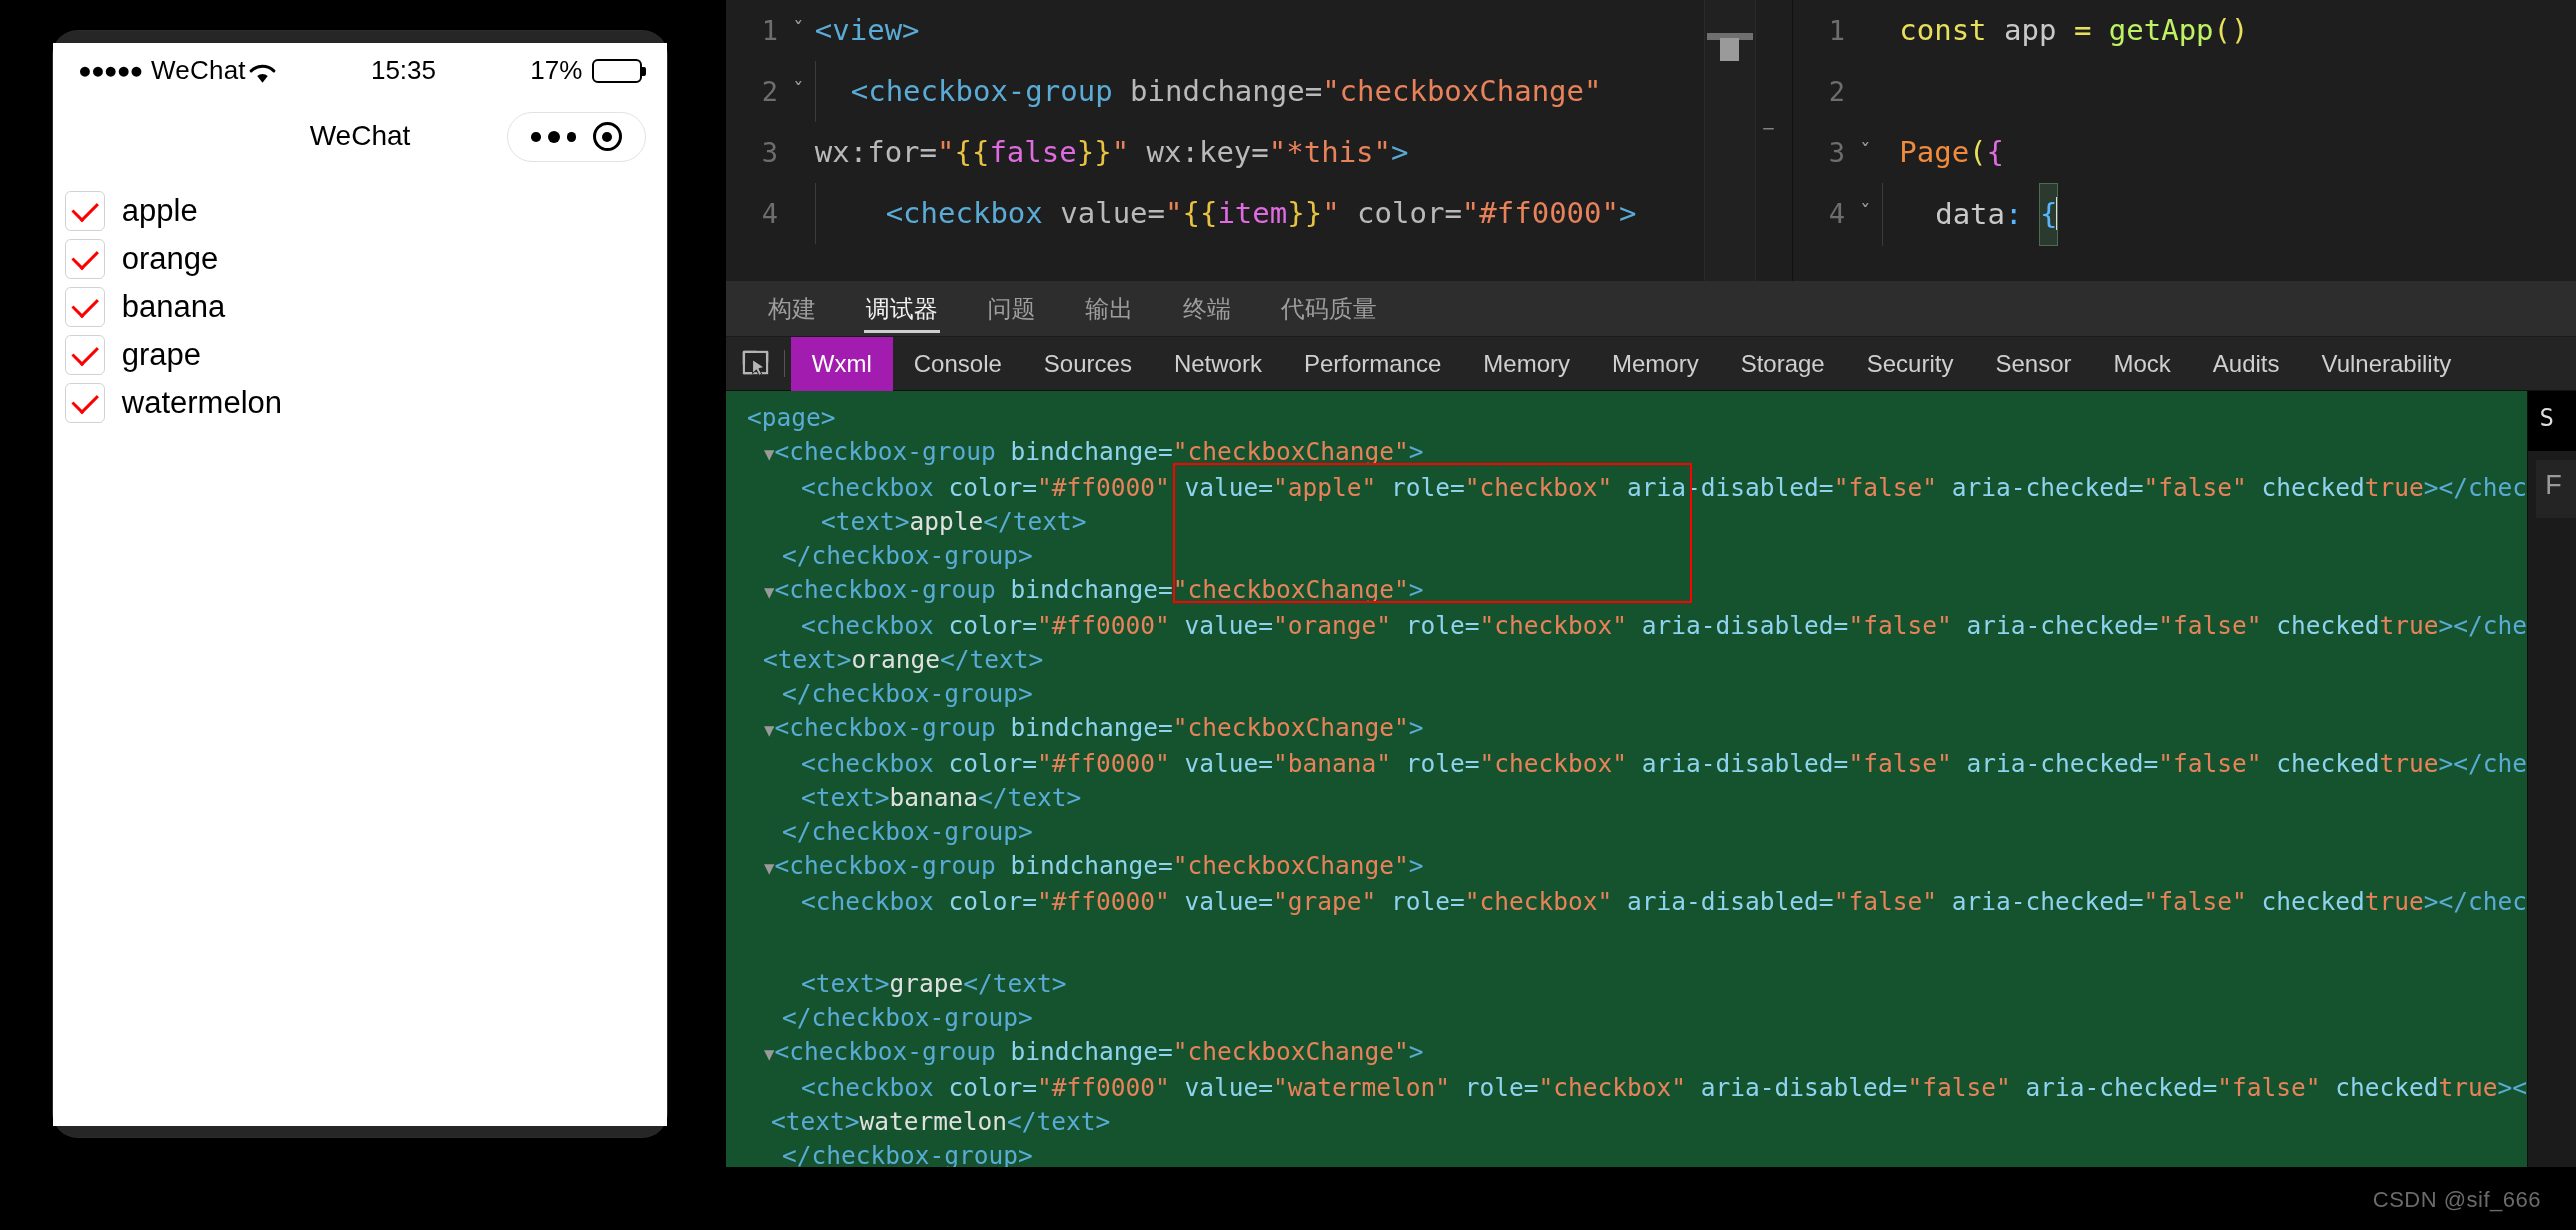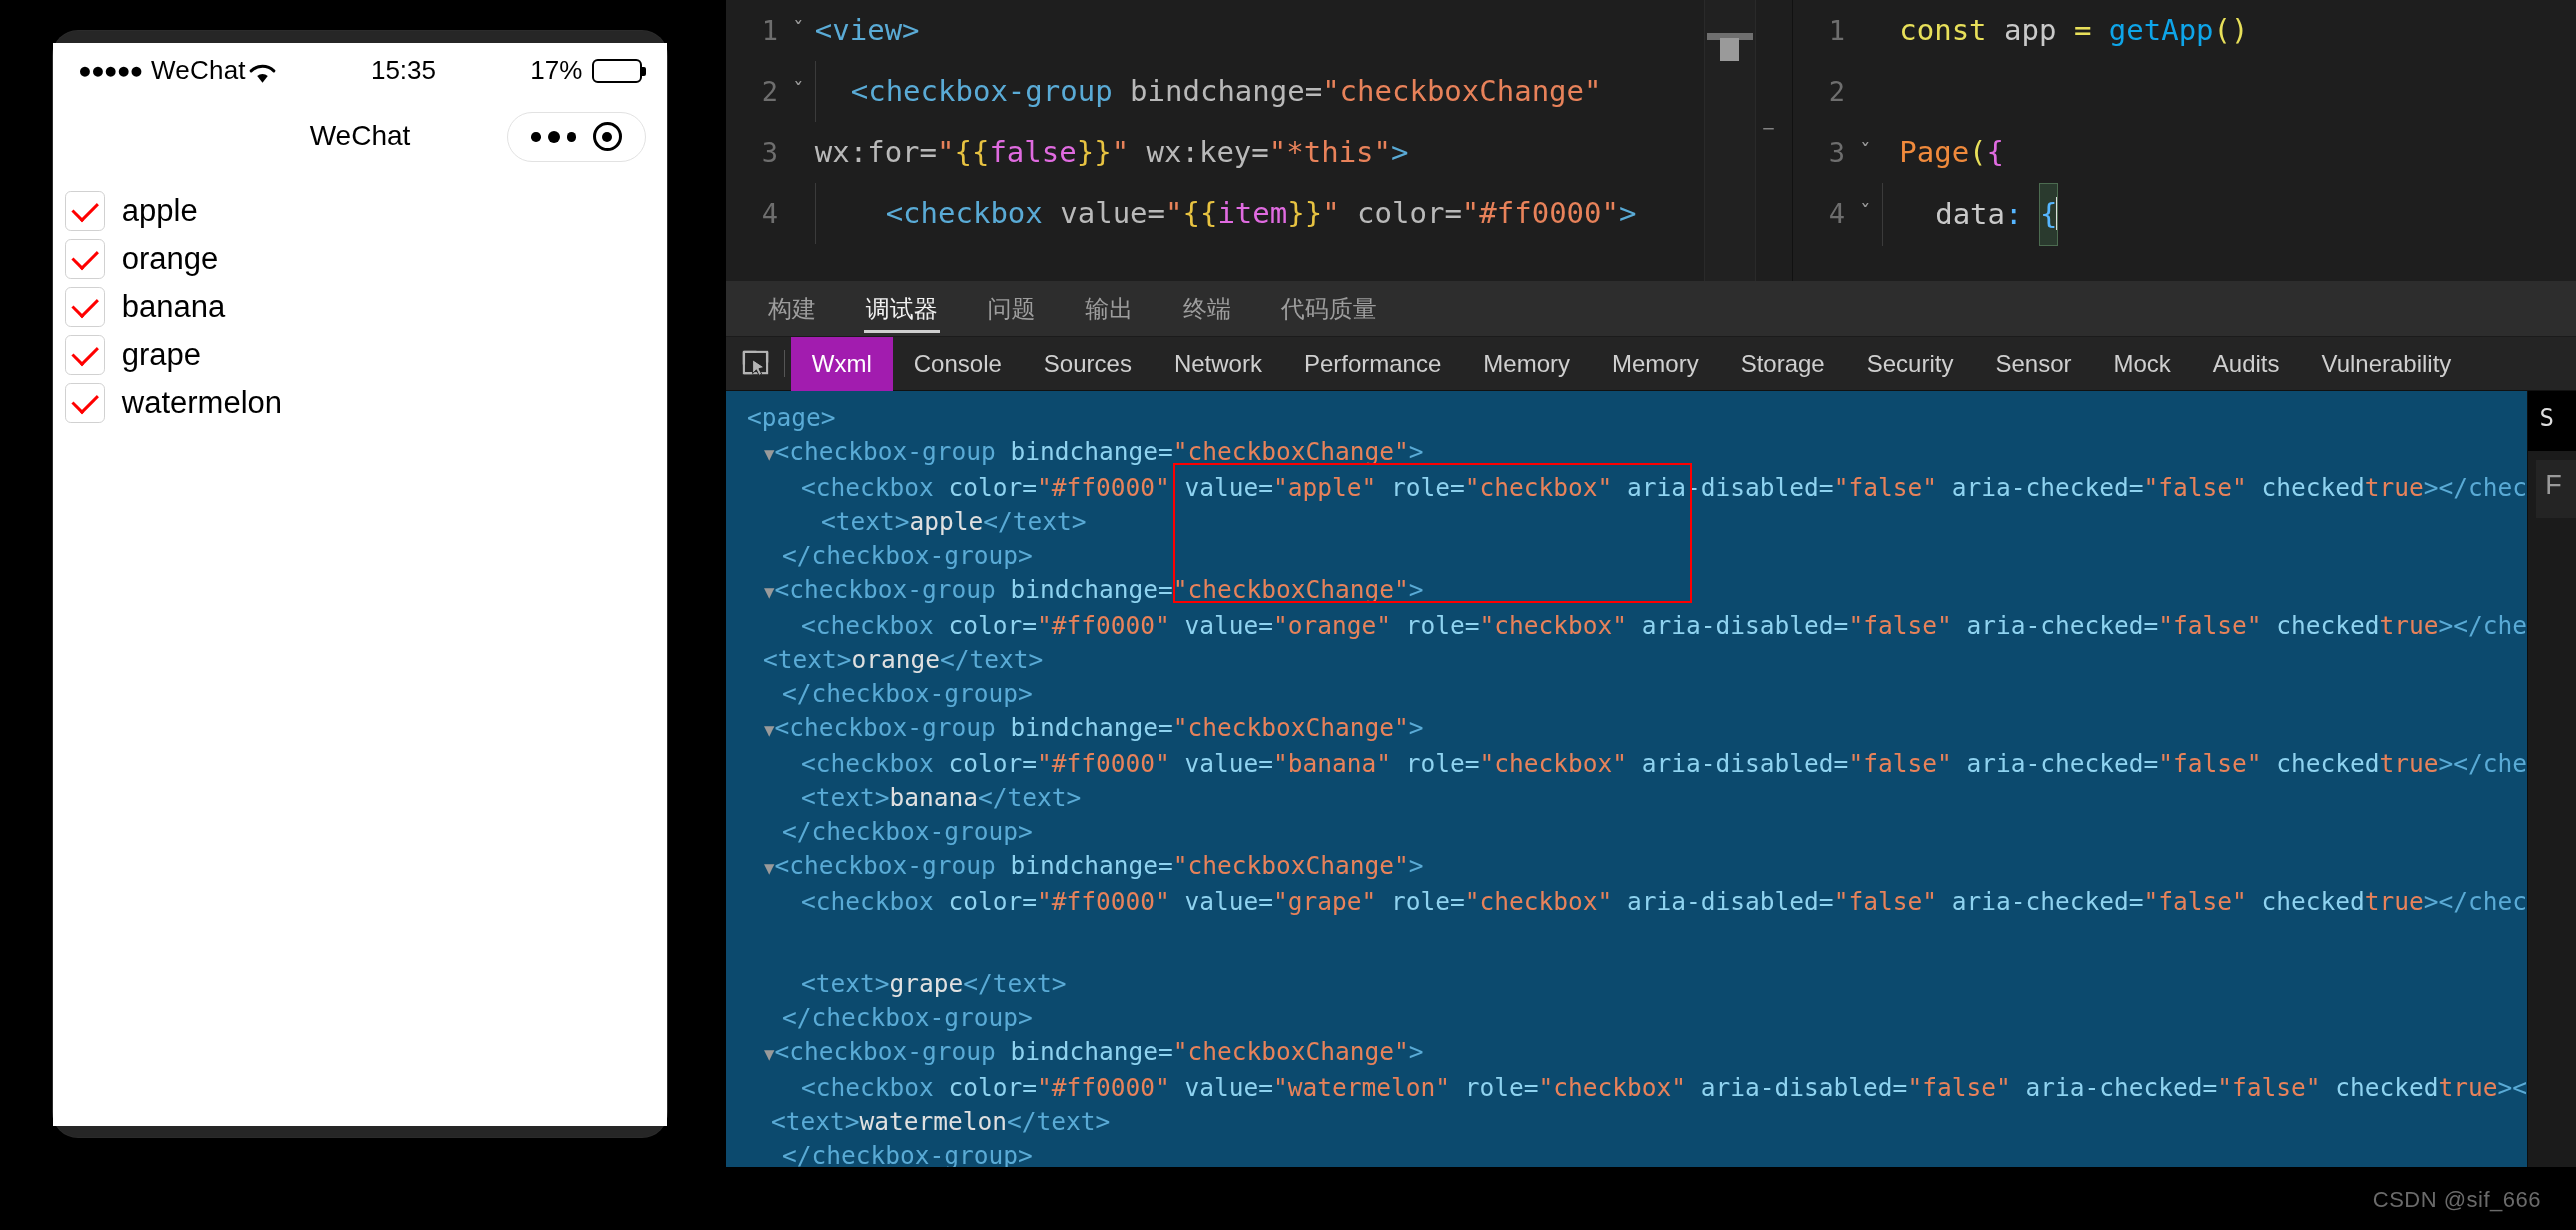--- a/index.html
+++ b/index.html
@@ -101,21 +101,21 @@
   .cn-tab.active:after{content:"";position:absolute;left:0;right:0;bottom:3.8px;height:2.9px;background:#cfcfcf;}
 
   
   .dt-tabs{position:absolute;left:0;top:337px;right:0;height:54px;background:#242424;display:flex;align-items:center;border-bottom:1px solid #111;box-sizing:border-box;}
   .dt-inspect{width:58px;height:54px;display:flex;align-items:center;justify-content:center;flex:0 0 auto;}
   .dt-sep{width:1px;height:27px;background:#555;flex:0 0 auto;margin:0 5.8px 0 0;}
   .dt-tab{font-size:24px;color:#cfcfcf;height:54px;line-height:54px;padding:0 21px;flex:0 0 auto;cursor:default;}
   .dt-tab.active{background:#a21caf;color:#fff;}
 
   
-  .dom{position:absolute;left:0;top:391px;width:1801px;bottom:63px;background:#0c4a6e;overflow:hidden;padding:9.6px 0 0 0;box-sizing:border-box;}
+  .dom{position:absolute;left:0;top:391px;width:1801px;bottom:63px;background:#14532d;overflow:hidden;padding:9.6px 0 0 0;box-sizing:border-box;}
   .dline{font-family:"DejaVu Sans Mono", monospace;font-size:24.5px;line-height:34px;white-space:pre;color:#a9a9a9;padding-left:21px;}
   .arrow{color:#9a9a9a;font-size:17.3px;}
   .tag{color:#5aabd6;}
   .attr{color:#8fd3f0;}
   .val{color:#e8825a;}
   .txt{color:#e0e0e0;}
 
   .hl-box{position:absolute;left:447px;top:-88px;width:519px;height:76px;border:2.9px solid #ff0000;box-sizing:border-box;pointer-events:none;}
 
   
@@ -234,21 +234,21 @@
           <div class="mm-bar"></div>
           <div class="mm-blk"></div>
         </div>
         <div class="ed-scroll">⎯</div>
       </div>
 
       <div class="editor js">
         <div class="code-line">
           <span class="gutter">1</span>
           <span class="fold"></span>
-          <span class="codetext">&nbsp;<span style="color:#e8e05a">const</span><span style="color:#c9c9c9"> app </span><span style="color:#e8e05a">= </span><span style="color:#0ea5e9">getApp</span><span style="color:#e8e05a">()</span></span>
+          <span class="codetext">&nbsp;<span style="color:#e8e05a">const</span><span style="color:#c9c9c9"> app </span><span style="color:#e8e05a">= </span><span style="color:#bef264">getApp</span><span style="color:#e8e05a">()</span></span>
         </div>
         <div class="code-line">
           <span class="gutter">2</span>
           <span class="fold"></span>
           <span class="codetext"></span>
         </div>
         <div class="code-line">
           <span class="gutter">3</span>
           <span class="fold">ˇ</span>
           <span class="codetext">&nbsp;<span style="color:#f08a3c">Page</span><span style="color:#e8e05a">(</span><span style="color:#e06be0">{</span></span>

